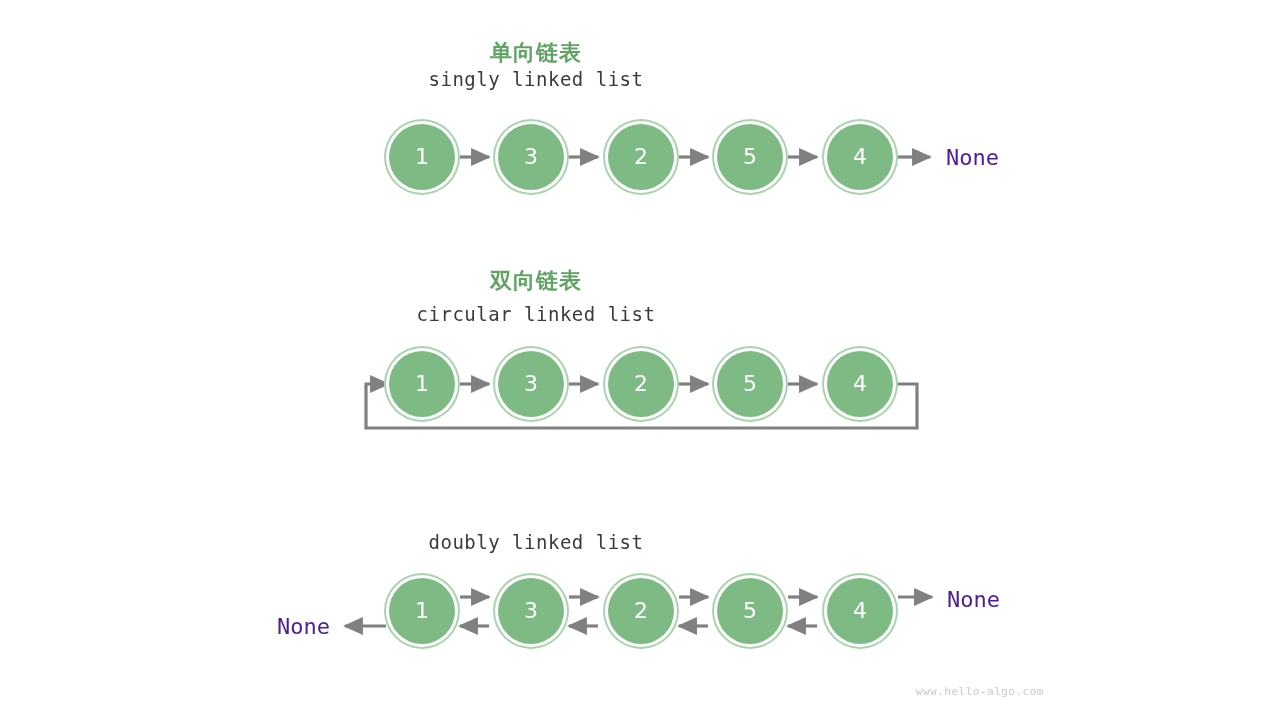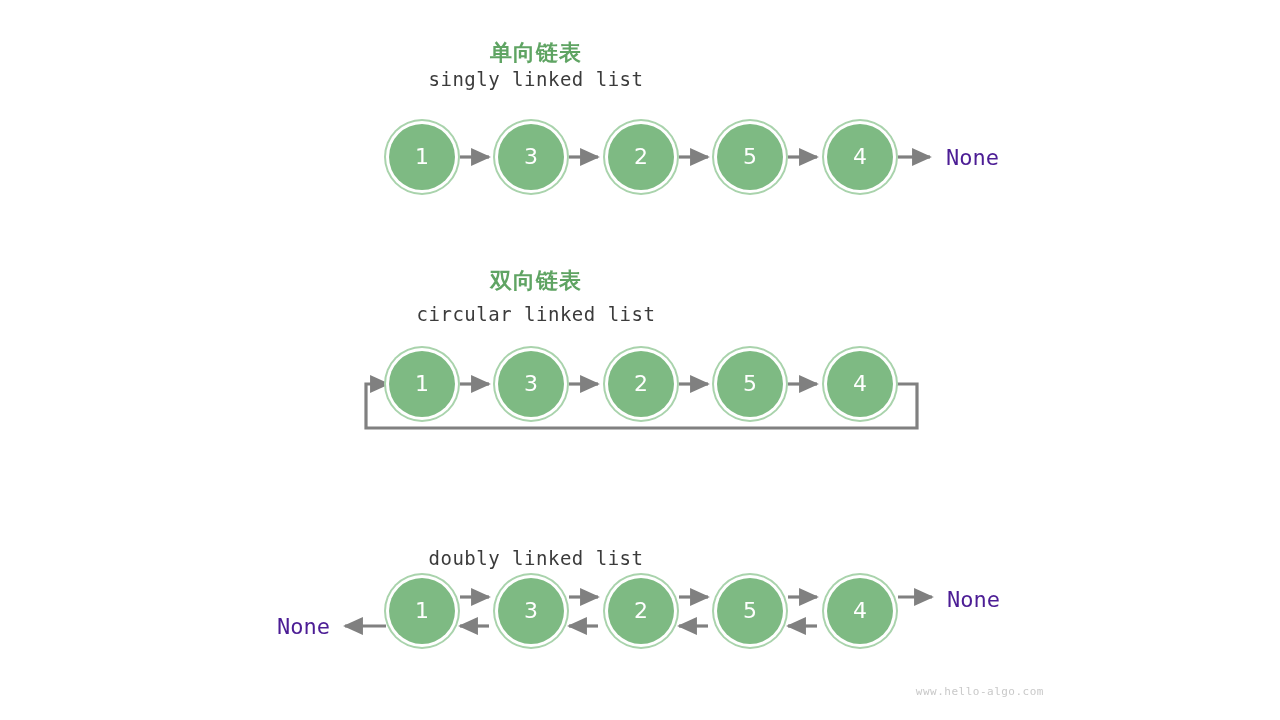--- a/index.html
+++ b/index.html
@@ -42,21 +42,21 @@
     letter-spacing: 0.5px;
   }
 
   
   .title-cn, .title-en { left: 0; }
   .t1cn { top: 38px; }
   .t1en { top: 68px; }
   .t2cn { top: 266px; }
   .t2en { top: 303px; }
   .t3cn { top: 494px; }
-  .t3en { top: 547px; }
+  .t3en { top: 531px; }
 
   
   .node {
     position: absolute;
     width: 66px;
     height: 66px;
     border-radius: 50%;
     background: #7eba83;
     box-shadow: 0 0 0 3px #ffffff, 0 0 0 5px #a9d3ac;
     display: flex;

